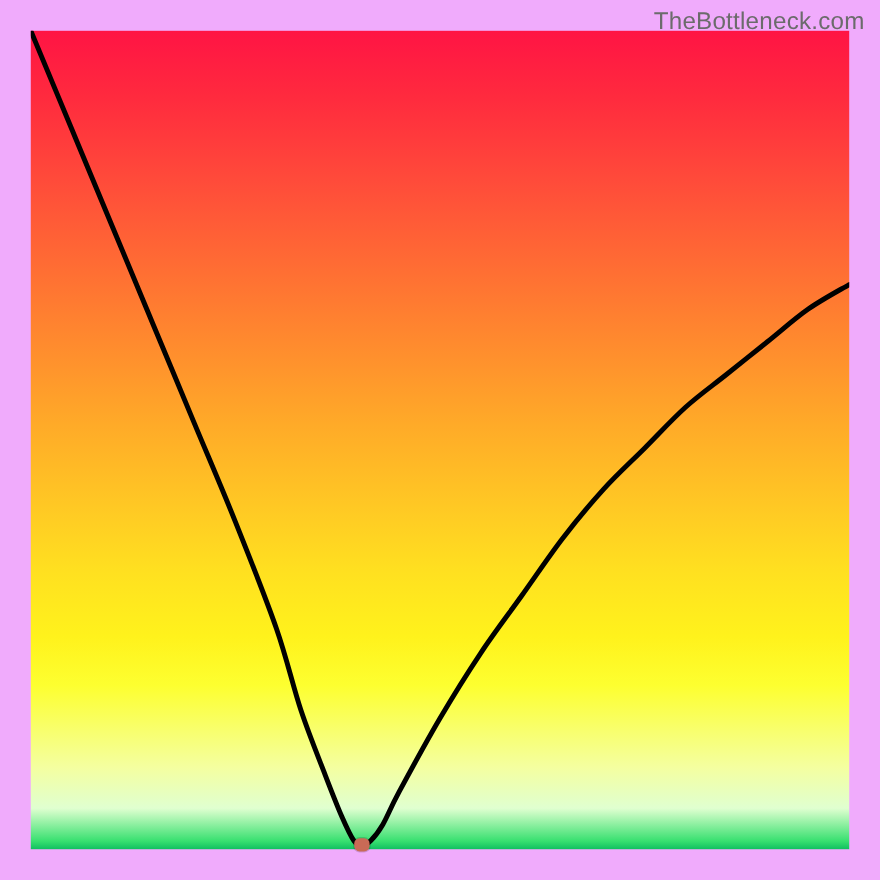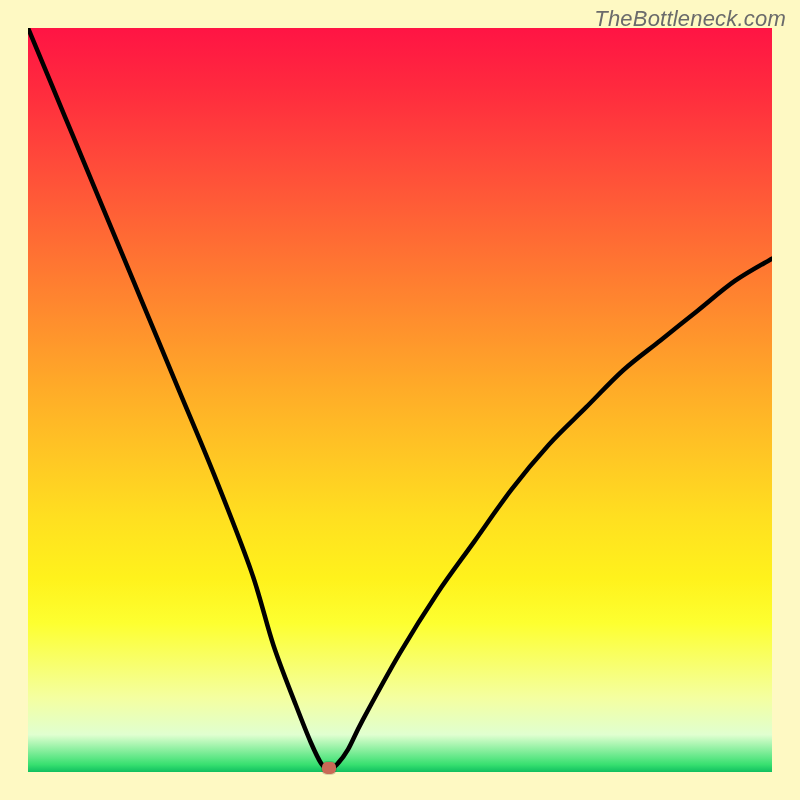--- a/index.html
+++ b/index.html
@@ -8,22 +8,21 @@
     width: 800px;
     height: 800px;
     background: #000;
     font-family: Arial, Helvetica, sans-serif;
     overflow: hidden;
   }
   .frame {
     position: relative;
     width: 800px;
     height: 800px;
-    background: #fef9c3;
-    font-style: italic;
+    background: #f0abfc;
   }
   .watermark {
     position: absolute;
     top: 6px;
     right: 14px;
     color: #6b6b6b;
     font-size: 22px;
     font-weight: 500;
     letter-spacing: 0.2px;
     user-select: none;

